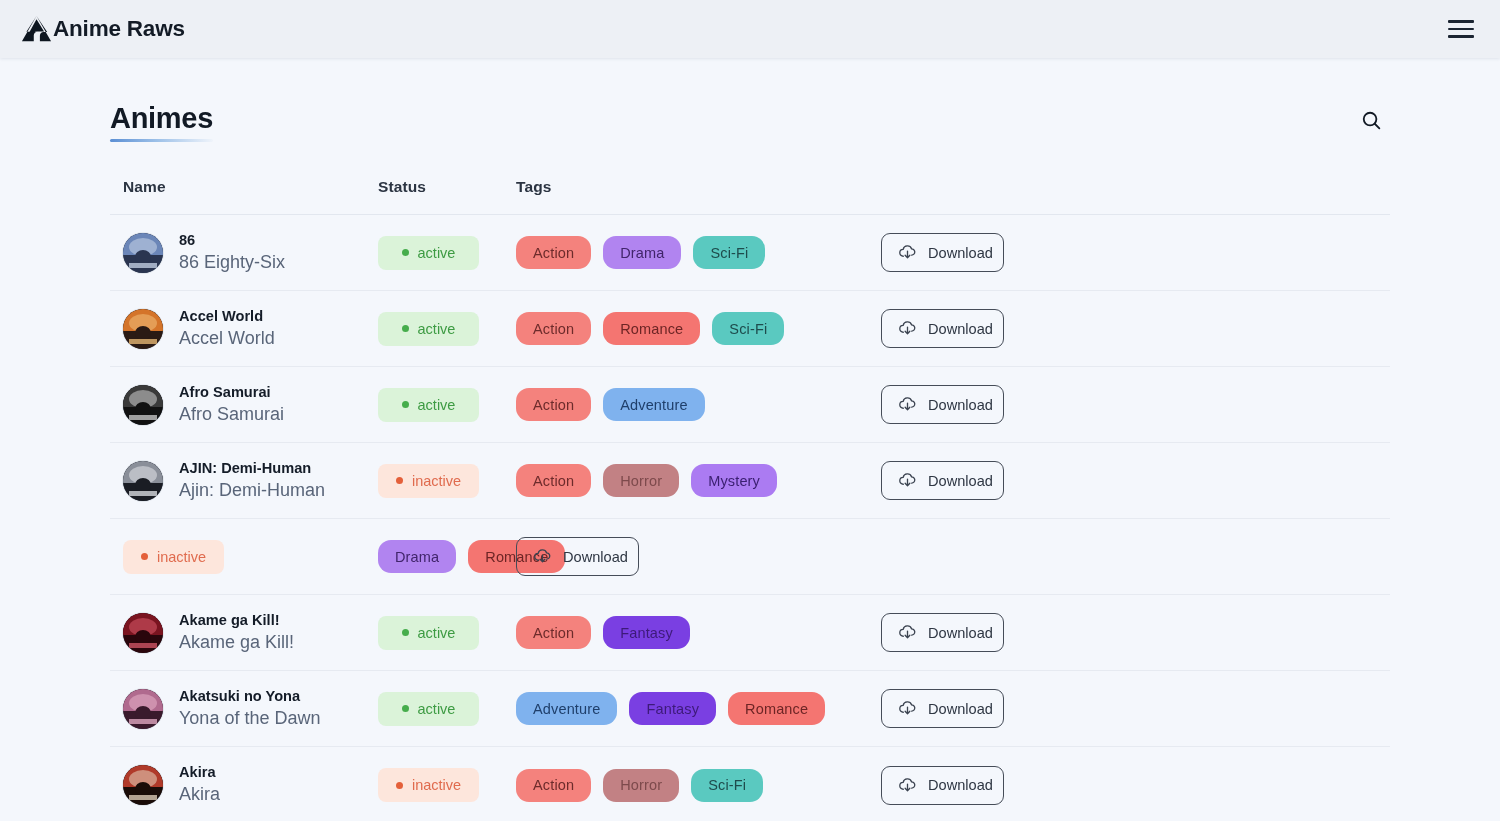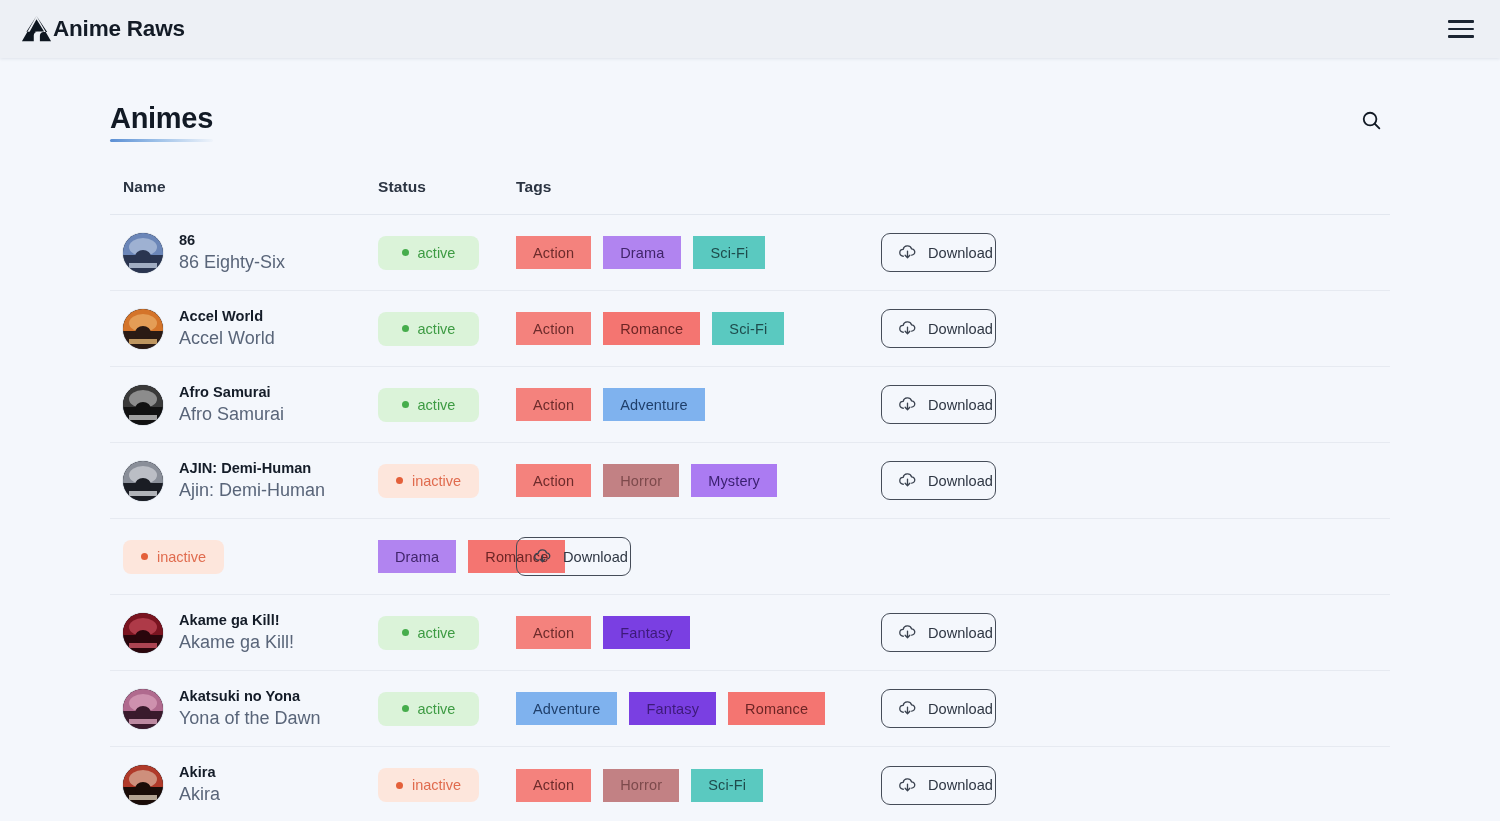--- a/index.html
+++ b/index.html
@@ -173,36 +173,36 @@
   .status-inactive { background: #fde6dc; color: #e06b4e; }
   .status-inactive .dot { background: #e4603a; }
 
   
   .tags-cell { display: flex; align-items: center; gap: 12px; flex-wrap: nowrap; }
   .tag {
     height: 33px;
     display: inline-flex;
     align-items: center;
     padding: 0 17px;
-    border-radius: 0;
+    border-radius: 13px;
     font-size: 14.5px;
     font-weight: 500;
     letter-spacing: 0.15px;
     white-space: nowrap;
     cursor: pointer;
   }
 
   
   .dl-cell { display: flex; align-items: center; }
   .dl-btn {
     display: inline-flex;
     align-items: center;
     gap: 10px;
     height: 39px;
-    padding: 0 2px 0 15px;
+    padding: 0 10px 0 15px;
     border: 1.4px solid #454c58;
     border-radius: 9px;
     background: transparent;
     font-family: inherit;
     font-size: 14.6px;
     color: #2e3643;
     cursor: pointer;
   }
   .dl-btn svg { display: block; }
 </style>

